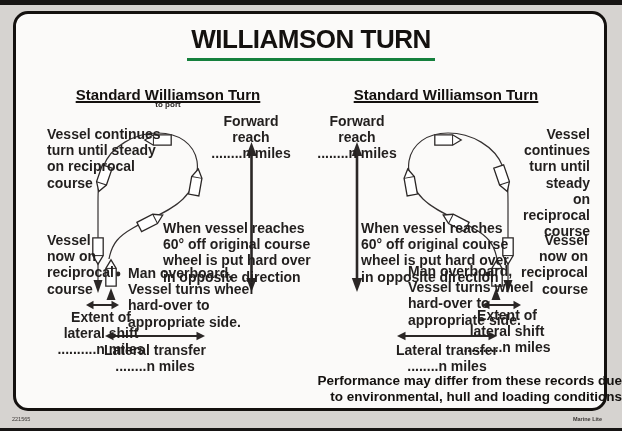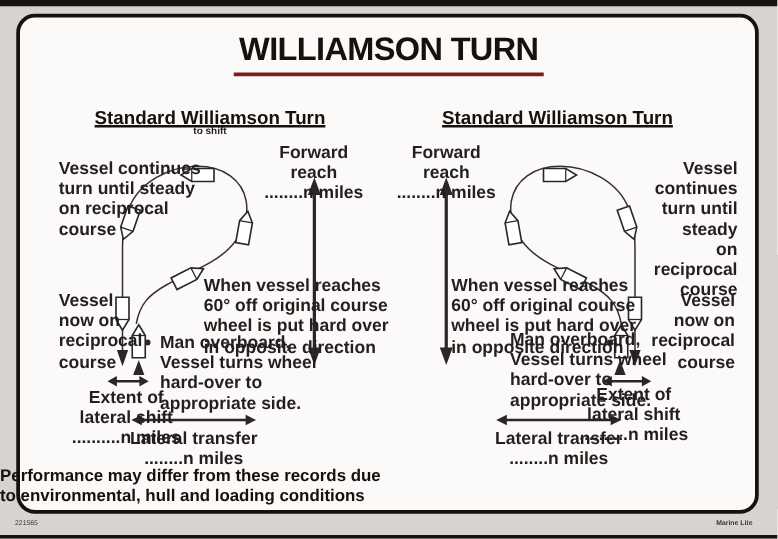--- a/index.html
+++ b/index.html
@@ -10,33 +10,33 @@
   }
   .band-top{position:absolute;left:0;top:0;width:622px;height:5px;background:#171514;}
   .band-bottom{position:absolute;left:0;top:428px;width:622px;height:3px;background:#171514;}
   .sign{
     position:absolute; left:13px; top:11px; width:588px; height:394px;
     background:#fbfaf9; border:3.5px solid #14110f; border-radius:15px;
   }
   .title-wrap{position:absolute;left:0;top:24px;width:622px;text-align:center;}
   .title{
     display:inline-block; font-weight:bold; font-size:26px; letter-spacing:-0.5px;
-    border-bottom:3px solid #7f1d1d; padding:0 4px 3px 4px; color:#14110f;
+    border-bottom:3px solid #15803d; padding:0 4px 3px 4px; color:#14110f;
   }
   .lbl{
     position:absolute; font-weight:bold; font-size:14px; line-height:1.16;
     white-space:pre-line; color:#221f1e;
   }
   .heading{
     position:absolute; font-weight:bold; font-size:15px; text-align:center;
     text-decoration:underline; text-decoration-thickness:1.5px; color:#14110f;
   }
   .subheading{position:absolute; font-weight:bold; font-size:8px; text-align:center;}
   .footer{
-    position:absolute; left:0; top:373px; width:622px; text-align:left;
+    position:absolute; left:0; top:373px; width:622px; text-align:right;
     font-weight:bold; font-size:13.5px; line-height:1.2; white-space:pre-line; color:#14110f;
   }
   .corner{position:absolute; font-size:5.5px; color:#3a3634;}
   .corner-left{left:12px; top:416px;}
   .corner-right{right:20px; top:416px; font-weight:bold;}
   svg.overlay{position:absolute; left:0; top:0;}
   .track path, .track line{stroke:#343030; fill:none;}
   .ship{fill:#ffffff; stroke:#2b2726;}
   .ink{fill:#2b2726;}
 </style>
@@ -119,21 +119,21 @@
       <polygon class="ink" points="521,305 513.5,300.8 513.5,309.2"></polygon>
     </g>
     <g>
       <line x1="404" y1="336" x2="490" y2="336" stroke="#2b2726" stroke-width="2"></line>
       <polygon class="ink" points="397,336 405.5,331.8 405.5,340.2"></polygon>
       <polygon class="ink" points="497,336 488.5,331.8 488.5,340.2"></polygon>
     </g>
   </svg>
 
   <div class="heading" style="left:63px; top:86px; width:210px;">Standard Williamson Turn</div>
-  <div class="subheading" style="left:63px; top:100px; width:210px;">to shift</div>
+  <div class="subheading" style="left:63px; top:100px; width:210px;">to port</div>
   <div class="lbl" style="left:47px; top:126px;">Vessel continues
 turn until steady
 on reciprocal
 course</div>
   <div class="lbl" style="left:211px; top:113px; width:80px; text-align:center;">Forward reach
 ........n miles</div>
   <div class="lbl" style="left:163px; top:220px;">When vessel reaches
 60° off original course
 wheel is put hard over
 in opposite direction</div>

